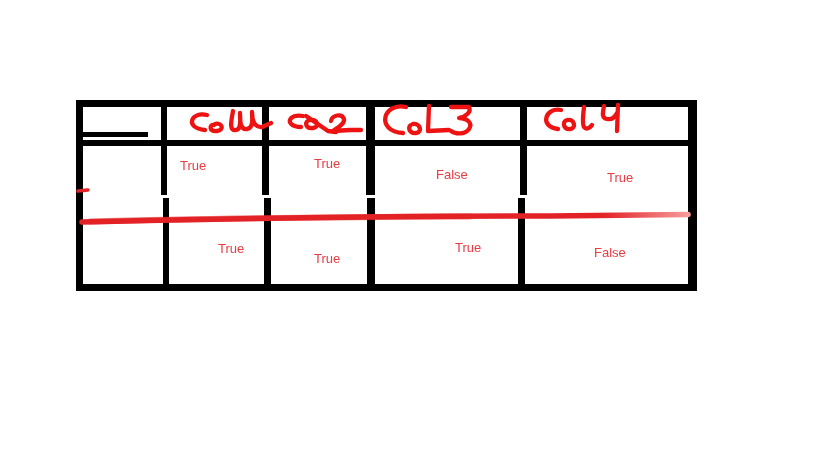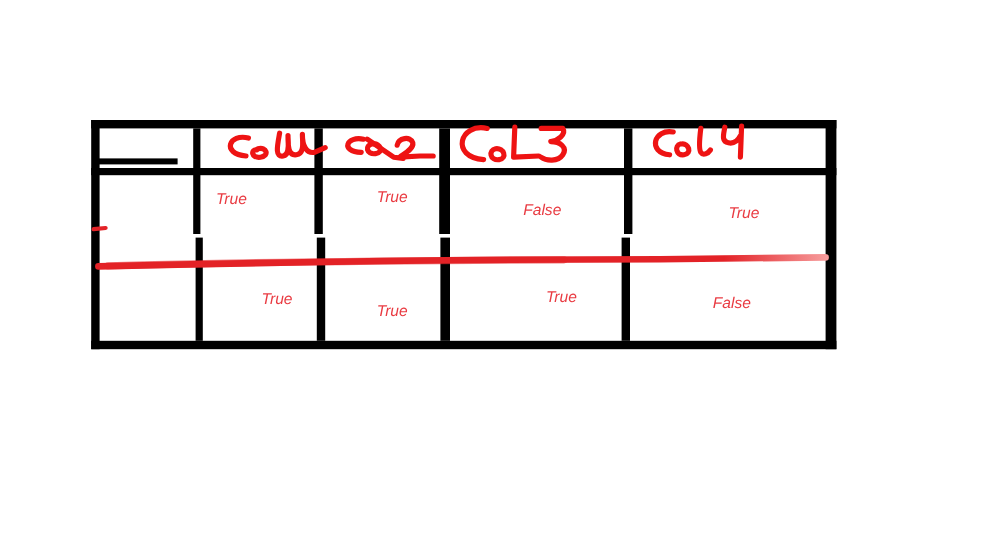--- a/index.html
+++ b/index.html
@@ -1,20 +1,19 @@
 <!DOCTYPE html>
 <html style="--canvas-bg: #ffffff; --table-border: #000000; --header-ink: #ee1313; --cell-text: #e93b42; --strike-line: #e32227;"><head>
 <meta charset="utf-8">
 <style>
   html,body{margin:0;padding:0;background:#fff;}
   .stage{
     position:relative;width:819px;height:460px;overflow:hidden;
     background:var(--canvas-bg,#fff);
     font-family:"Liberation Sans",sans-serif;
-    font-style:italic;
   }
   .bar{position:absolute;background:var(--table-border,#000);}
   .cell{
     position:absolute;font-size:13px;line-height:14px;
     color:var(--cell-text,#e93b42);white-space:nowrap;
   }
   .overlay{position:absolute;left:0;top:0;pointer-events:none;}
   .scrawl path{fill:none;stroke:var(--header-ink,#ee1313);stroke-width:4.3;stroke-linecap:round;stroke-linejoin:round;}
   .strike path{fill:none;stroke-linecap:round;}
 </style>

